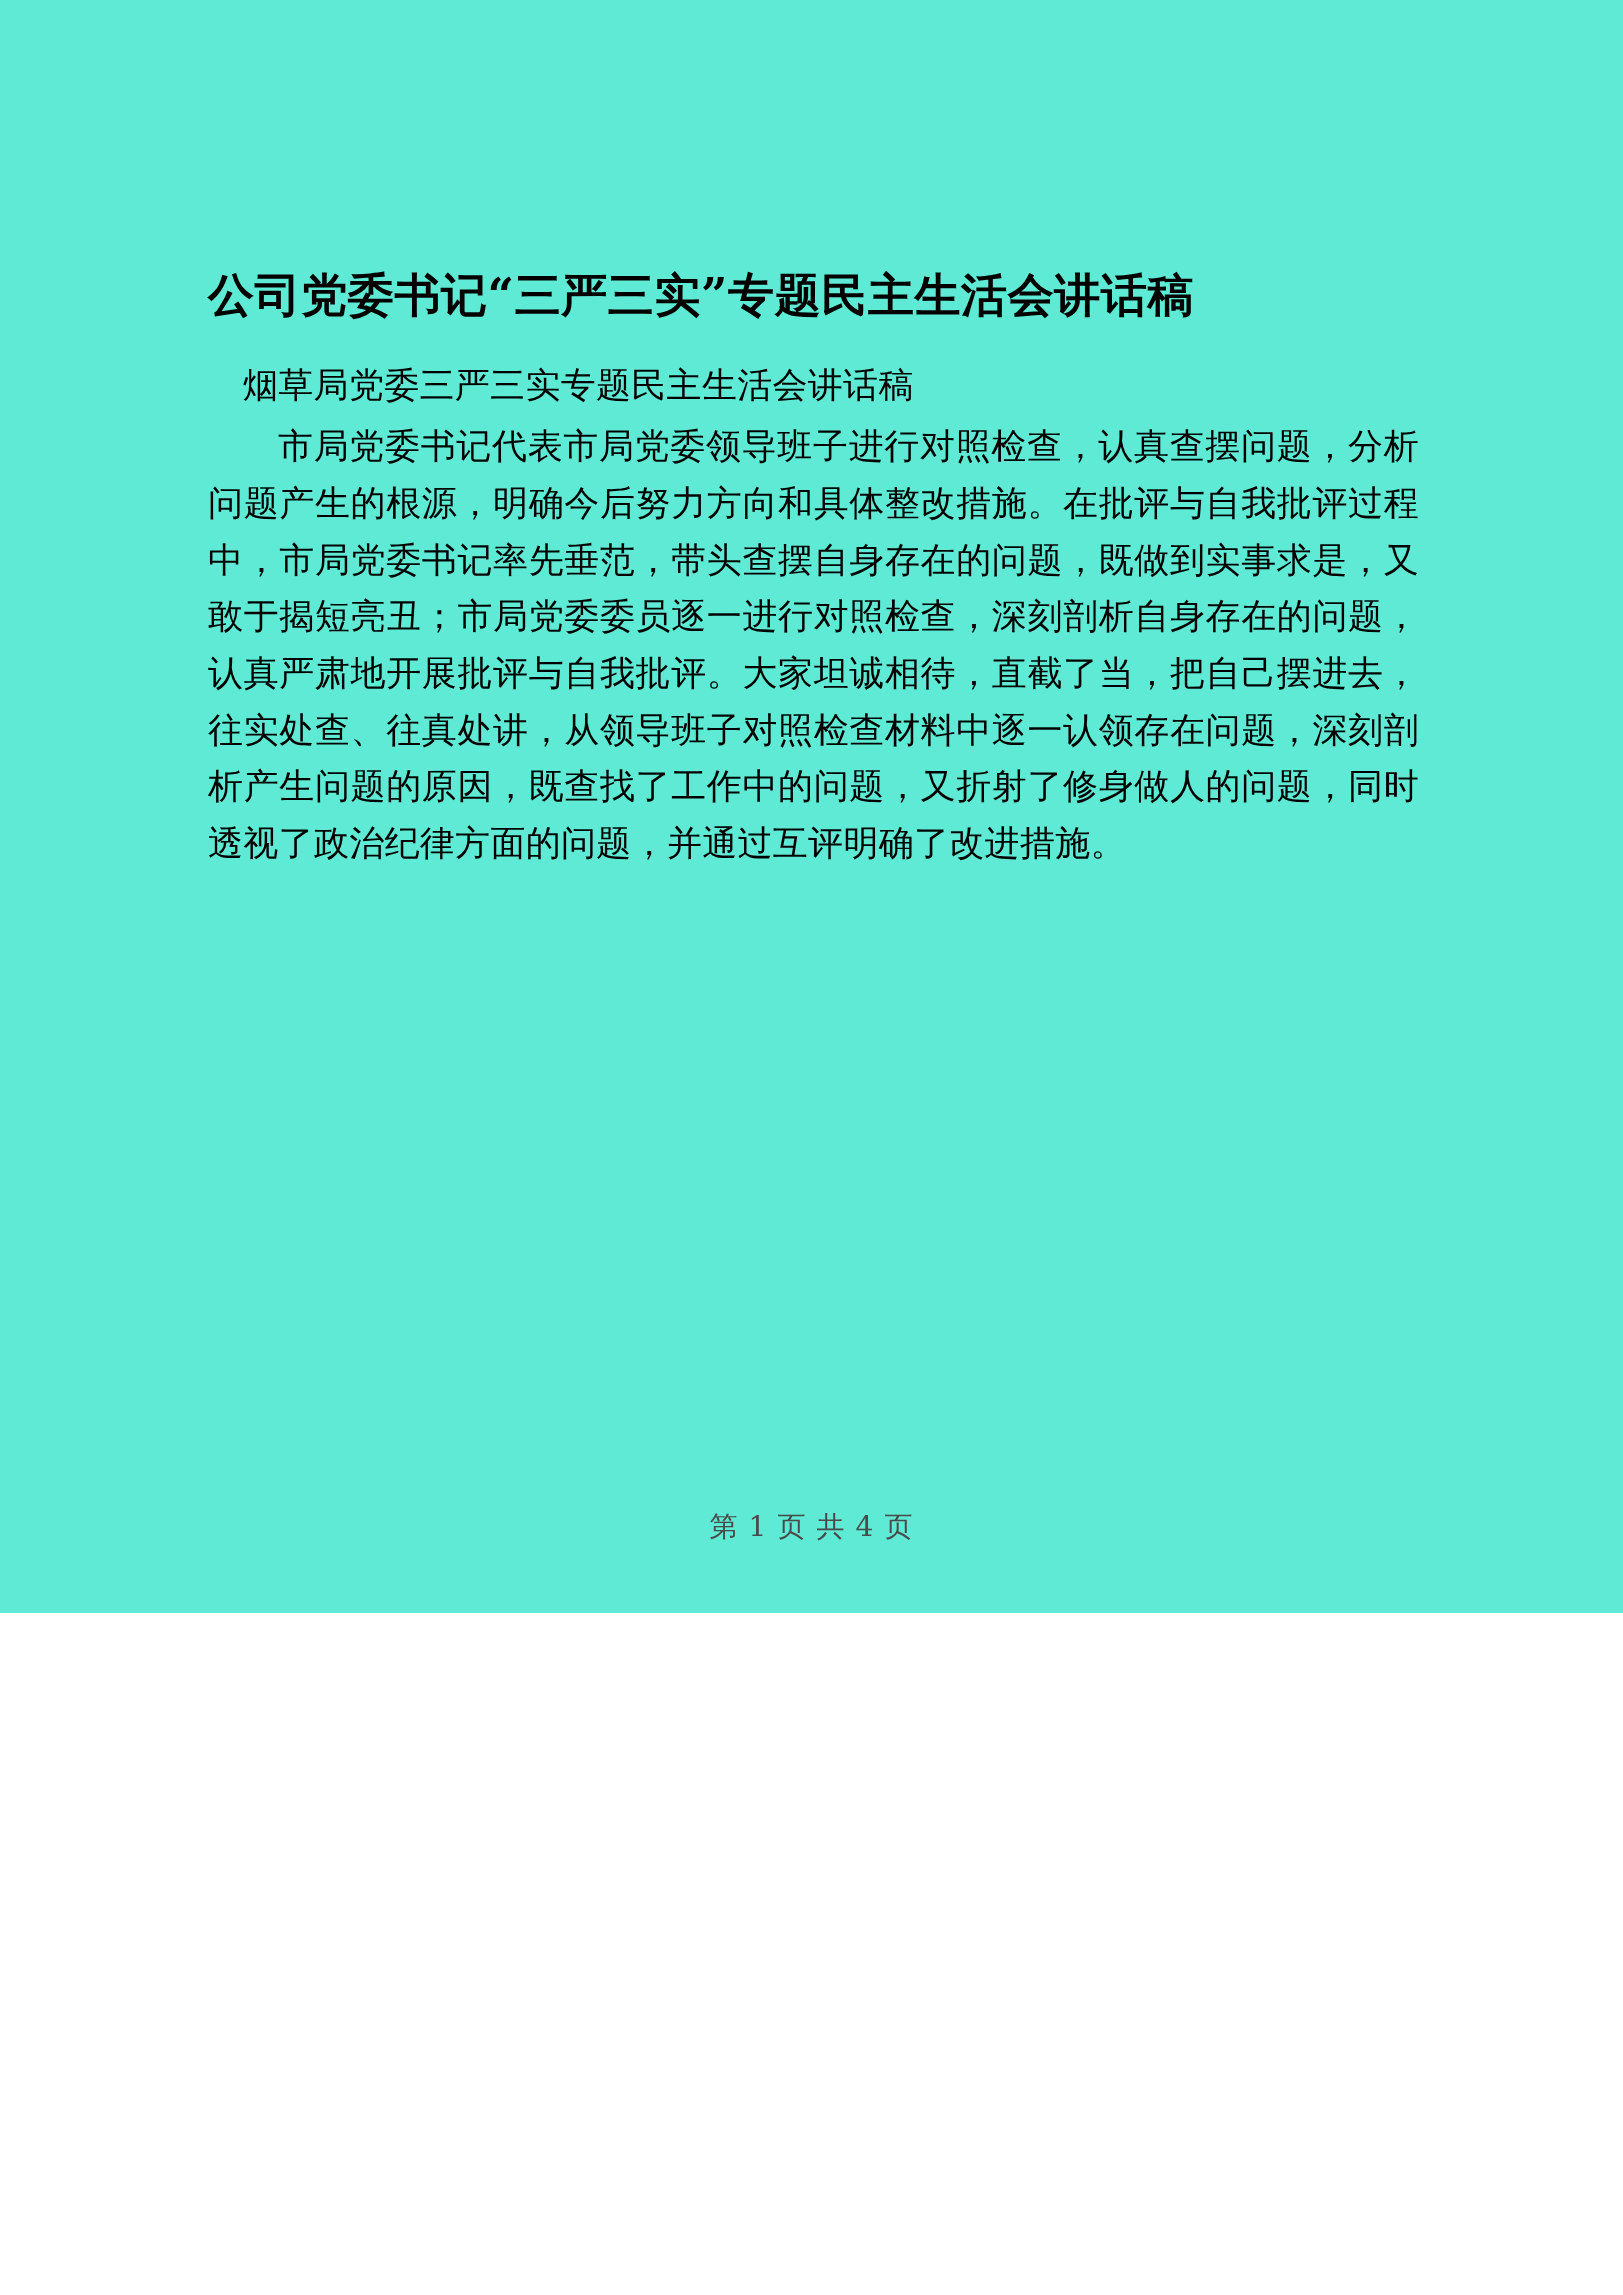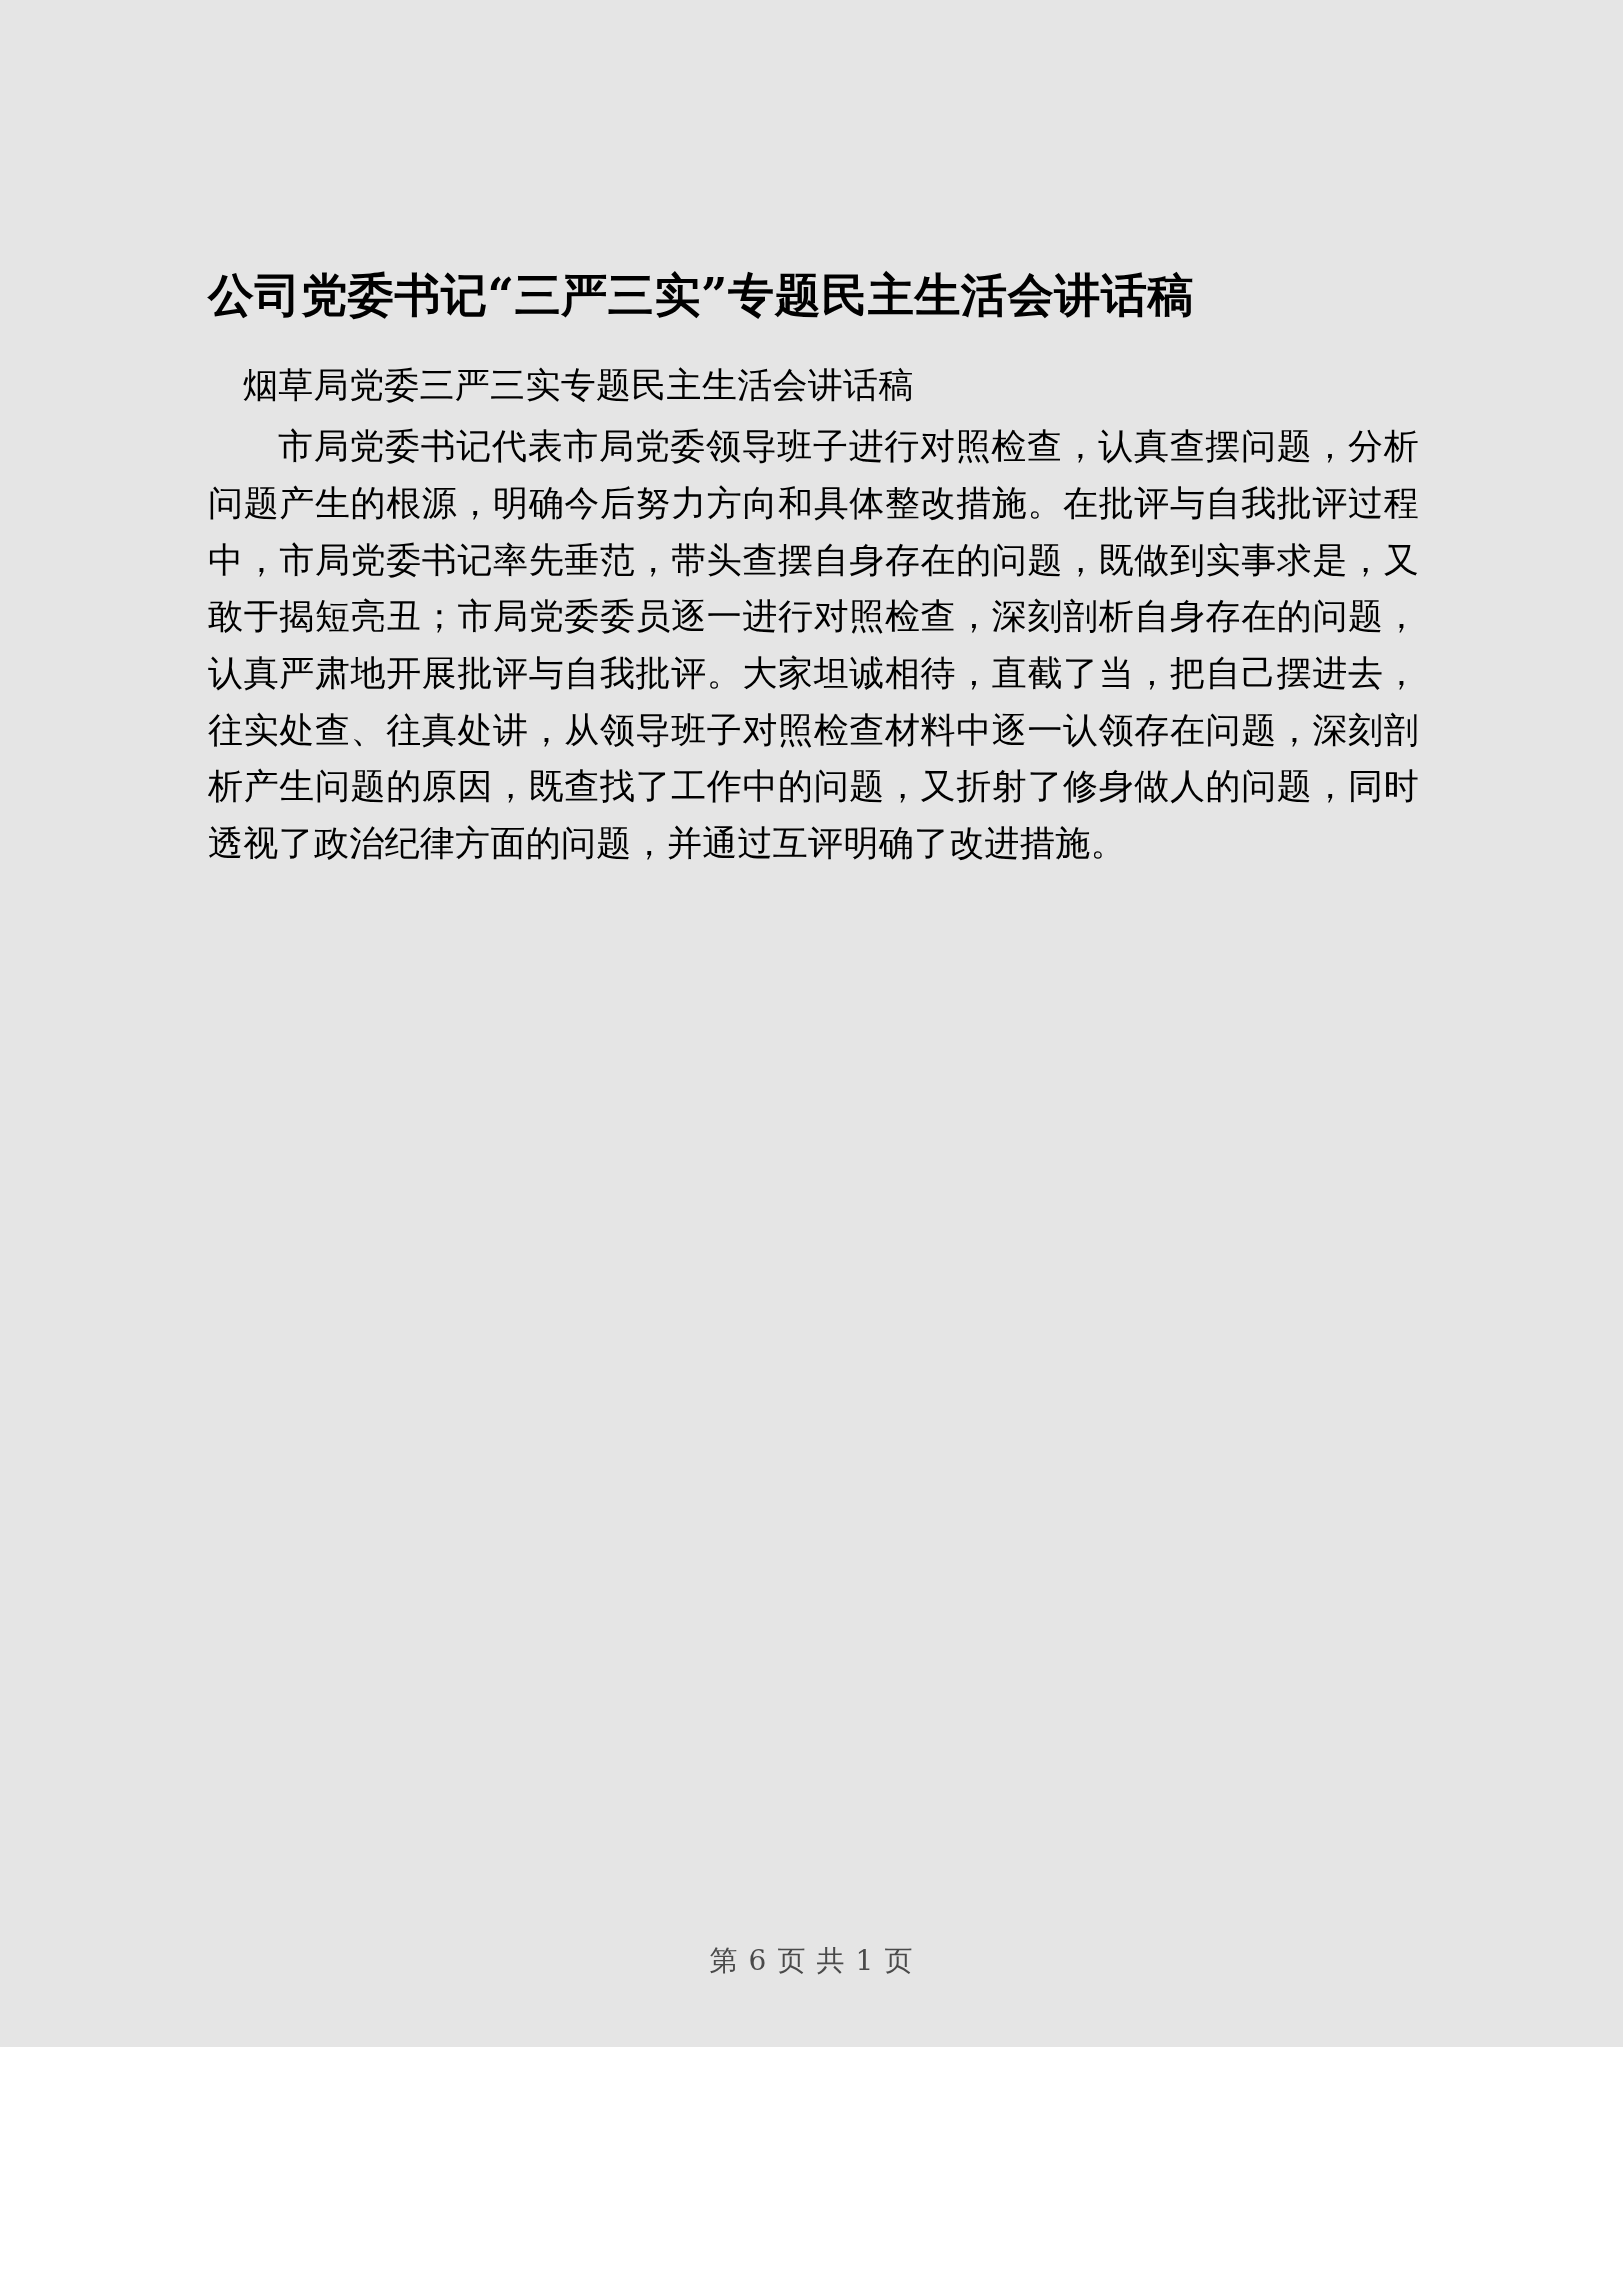--- a/index.html
+++ b/index.html
@@ -6,23 +6,23 @@
     margin: 0;
     padding: 0;
     background: #ffffff;
   }
   body {
     font-family: "DejaVu Serif", serif;
     color: #000000;
   }
   .page {
     width: 1623px;
-    height: 2047px;
+    height: 1613px;
     position: relative;
-    background: #e5e5e5;
+    background: #5eead4;
     box-sizing: border-box;
     overflow: hidden;
   }
   .content {
     position: absolute;
     left: 208px;
     top: 264px;
     width: 1211px;
   }
   .doc-title {
@@ -67,15 +67,15 @@
   <div class="content">
     <h1 class="doc-title">公司党委书记“三严三实”专题民主生活会讲话稿</h1>
 
     <p class="body-para indent-1">烟草局党委三严三实专题民主生活会讲话稿</p>
 
     <p class="body-para indent-2">市局党委书记代表市局党委领导班子进行对照检查，认真查摆问题，分析问题产生的根源，明确今后努力方向和具体整改措施。在批评与自我批评过程中，市局党委书记率先垂范，带头查摆自身存在的问题，既做到实事求是，又敢于揭短亮丑；市局党委委员逐一进行对照检查，深刻剖析自身存在的问题，认真严肃地开展批评与自我批评。大家坦诚相待，直截了当，把自己摆进去，往实处查、往真处讲，从领导班子对照检查材料中逐一认领存在问题，深刻剖析产生问题的原因，既查找了工作中的问题，又折射了修身做人的问题，同时透视了政治纪律方面的问题，并通过互评明确了改进措施。</p>
 
 
   </div>
 
-  <div class="footer">第 6 页  共 1 页</div>
+  <div class="footer">第 1 页  共 4 页</div>
 </div>
 
 
 </body></html>

